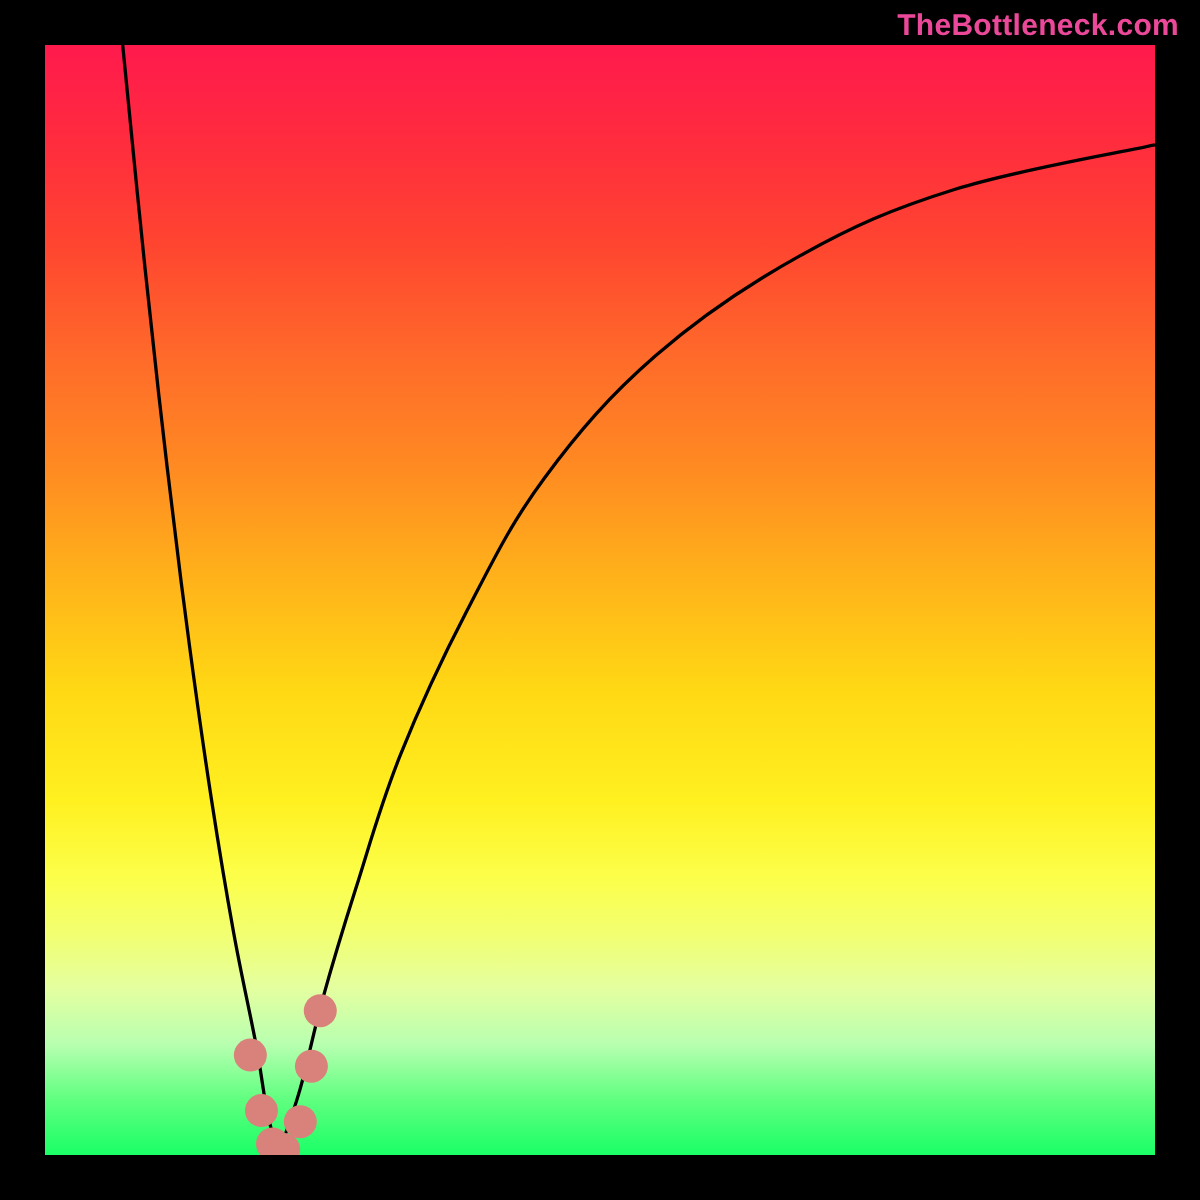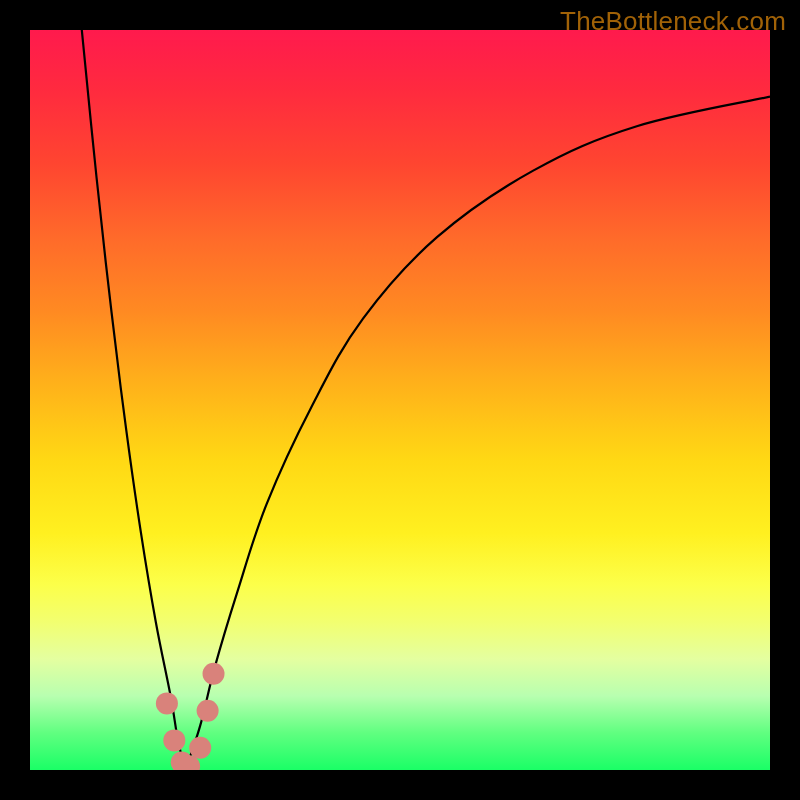--- a/index.html
+++ b/index.html
@@ -31,24 +31,24 @@
       #b8ffb0 90%,
       #60ff80 95%,
       #1aff66 100%
     );
   }
   svg.curves { position: absolute; inset: 0; width: 100%; height: 100%; }
   .watermark {
     position: absolute;
     top: 6px;
     right: 14px;
-    color: #a16207;
-    font-size: 26px;
+    color: #ec4899;
+    font-size: 20px;
     letter-spacing: 0.2px;
-    font-weight: 400;
+    font-weight: 700;
   }
 </style>
 </head>
 <body>
 
 <div class="frame">
   <div class="watermark">TheBottleneck.com</div>
 
   <div class="plot-area">
     <div class="gradient-bg"></div>

